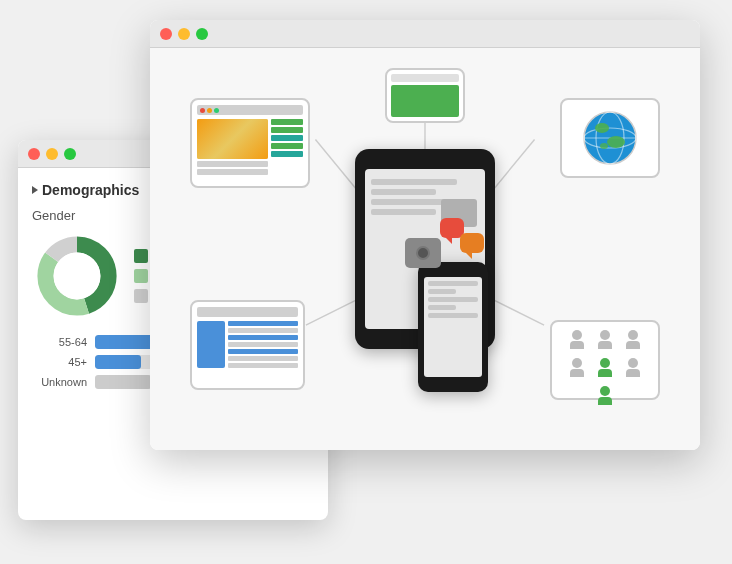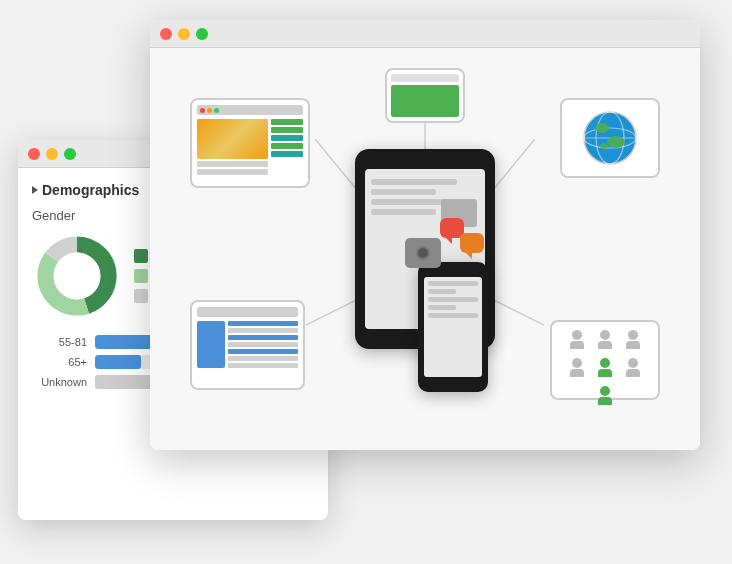--- a/index.html
+++ b/index.html
@@ -471,28 +471,28 @@
         <div class="legend-item">
           <div class="legend-color" style="background:#d0d0d0;"></div>
           <span class="legend-label">Unknown</span>
           <span class="legend-value">15%</span>
         </div>
       </div>
     </div>
 
     <div class="age-bars">
       <div class="bar-row">
-        <span class="bar-label">55-81</span>
+        <span class="bar-label">55-64</span>
         <div class="bar-track">
           <div class="bar-fill" style="width:40%;"></div>
         </div>
         <span class="bar-pct">8%</span>
       </div>
       <div class="bar-row">
-        <span class="bar-label">65+</span>
+        <span class="bar-label">45+</span>
         <div class="bar-track">
           <div class="bar-fill" style="width:25%;"></div>
         </div>
         <span class="bar-pct">5%</span>
       </div>
       <div class="bar-row">
         <span class="bar-label">Unknown</span>
         <div class="bar-track">
           <div class="bar-fill gray" style="width:30%;"></div>
         </div>

